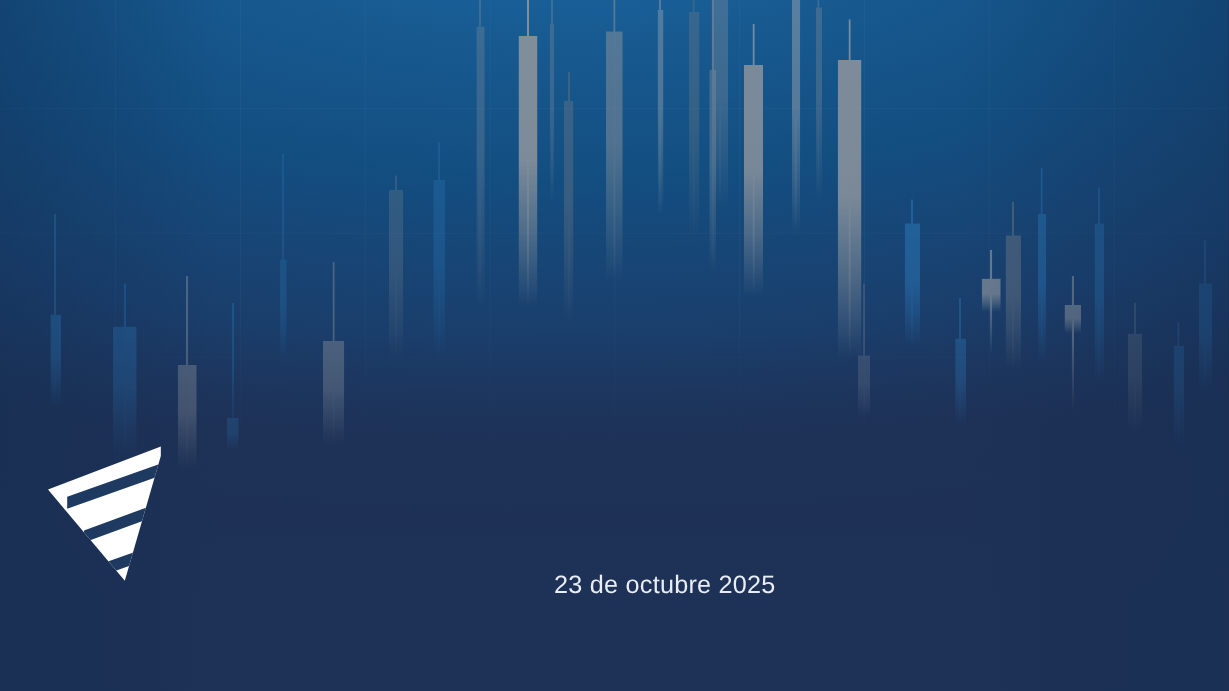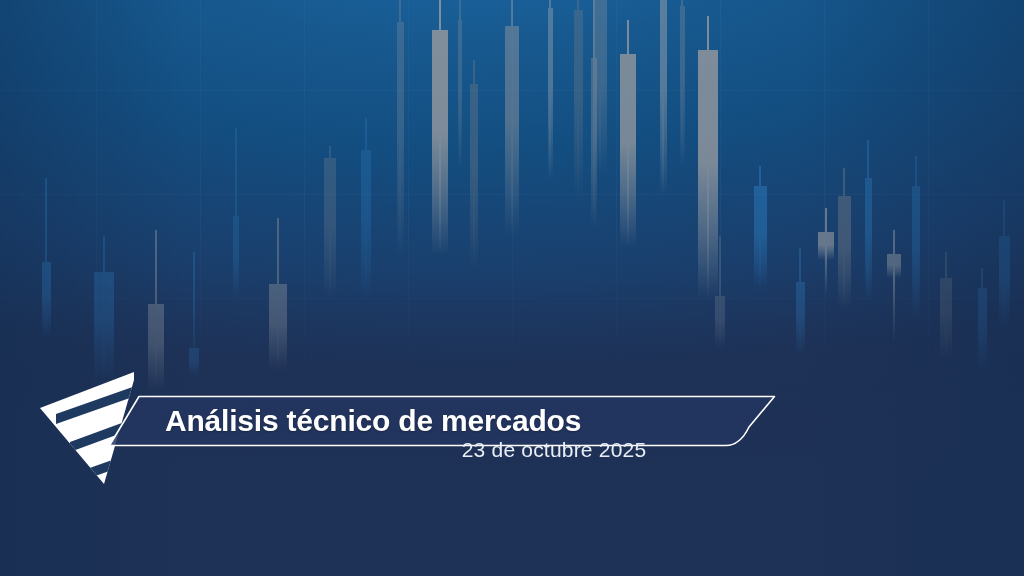--- a/index.html
+++ b/index.html
@@ -80,21 +80,21 @@
   .logo {
     position:absolute;
     left:36px; top:368px;
     width:112px; height:118px;
   }
   .logo svg { display:block; width:100%; height:100%; }
 
   
   .date {
     position:absolute;
-    left:0; top:438px; width:1024px;
+    left:0; top:476px; width:1024px;
     text-align:center;
     color:#e9eef6;
     font-size:21px;
     letter-spacing:0.2px;
     padding-left:84px;
   }
 </style>
 </head>
 <body>
 
@@ -246,22 +246,16 @@
         <path d="M4 40 L98 4 L98 12 L68 116 L4 40 Z" fill="#ffffff"></path>
         <g clip-path="url(#triClip)">
           <path d="M20 46 L116 12 L116 22 L20 56 Z" fill="#1f3a61"></path>
           <path d="M34 74 L116 44 L116 54 L34 84 Z" fill="#1f3a61"></path>
           <path d="M48 102 L116 78 L116 88 L48 112 Z" fill="#1f3a61"></path>
         </g>
       </g>
     </svg>
   </div>
 
-  <div class="banner">
-    <svg viewBox="0 0 668 52" preserveAspectRatio="none" aria-hidden="true">
-      <path d="M31 1.5 L666.5 1.5 L641 32 Q632 50.5 618 50.5 L1.5 50.5 Z" fill="#23365f" fill-opacity="0.86" stroke="#ffffff" stroke-width="1.6" stroke-linejoin="round"></path>
-    </svg>
-    <div class="banner-title">Análisis técnico de mercados</div>
-  </div>
 
   <div class="date">23 de octubre 2025</div>
 
 </div>
 
 </body></html>

